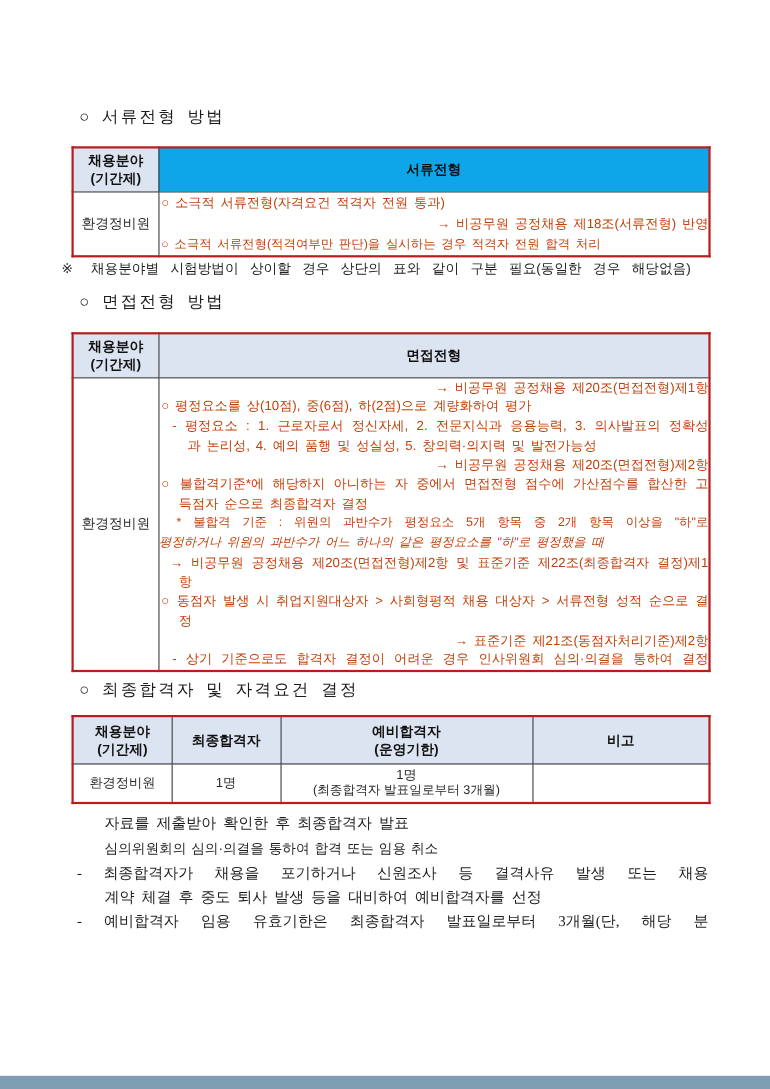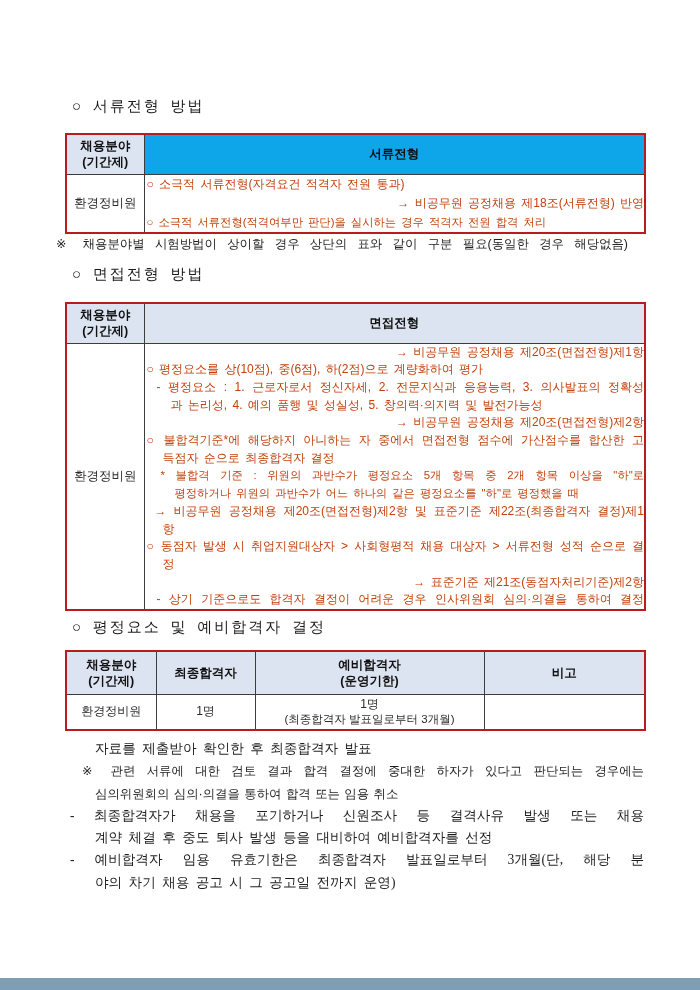--- a/index.html
+++ b/index.html
@@ -28,21 +28,21 @@
     white-space:nowrap;overflow:hidden;
   }
   .t1 .tline{line-height:19.3px;}
   .j{white-space:normal;text-align:justify;text-align-last:justify;overflow:visible;}
   .l-arrow{padding-left:10px;text-align:right;}
   .l-circle{padding-left:2px;}
   .l-dash{padding-left:12px;}
   .l-star{padding-left:16px;}
   .c1{padding-left:18px;}
   .c2{padding-left:26px;}
-  .c2s{padding-left:30px;}
+  .c2s{font-style:italic;}
   .small{font-size:11.3px;}
   .note-line{
     font-size:12.4px;color:#222;width:572px;
     text-align:justify;text-align-last:justify;word-spacing:1px;
   }
   .bullets{width:574px;}
   .b-line{
     font-family:"Liberation Serif","DejaVu Serif",serif;
     font-size:13.6px;line-height:22.3px;color:#1d1d1d;word-spacing:3px;
   }
@@ -122,21 +122,21 @@
       <div class="tline c1">항</div>
       <div class="tline l-circle j">○ 동점자 발생 시 취업지원대상자 &gt; 사회형평적 채용 대상자 &gt; 서류전형 성적 순으로 결</div>
       <div class="tline c1">정</div>
       <div class="tline l-arrow">→ 표준기준 제21조(동점자처리기준)제2항</div>
       <div class="tline l-dash j">- 상기 기준으로도 합격자 결정이 어려운 경우 인사위원회 심의·의결을 통하여 결정</div>
     </td>
   </tr>
 </tbody>
   </table>
 
-<div class="abs heading" style="left:72px;top:618px;">○ 평정요소 및 예비합격자 결정</div>
+<div class="abs heading" style="left:72px;top:618px;">○ 최종합격자 및 자격요건 결정</div>
 
 <table class="abs doc-table t3" style="left:65px;top:650px;">
   <colgroup>
     <col style="width:90px">
       <col style="width:99px">
     <col style="width:229px">
       <col style="width:161px">
   </colgroup>
   <tbody>
       <tr style="height:42px">
@@ -158,21 +158,19 @@
       <div>1명</div>
       <div class="sub-line">(최종합격자 발표일로부터 3개월)</div>
     </td>
     <td class="data-cell"></td>
   </tr>
 </tbody>
   </table>
 
 <div class="abs bullets" style="left:70px;top:738px;">
   <div class="b-line b-cont">자료를 제출받아 확인한 후 최종합격자 발표</div>
-  <div class="b-line sans b-note b-j">※ 관련 서류에 대한 검토 결과 합격 결정에 중대한 하자가 있다고 판단되는 경우에는</div>
   <div class="b-line sans b-cont">심의위원회의 심의·의결을 통하여 합격 또는 임용 취소</div>
   <div class="b-line b-j">- 최종합격자가 채용을 포기하거나 신원조사 등 결격사유 발생 또는 채용</div>
   <div class="b-line b-cont">계약 체결 후 중도 퇴사 발생 등을 대비하여 예비합격자를 선정</div>
   <div class="b-line b-j">- 예비합격자 임용 유효기한은 최종합격자 발표일로부터 3개월(단, 해당 분</div>
-  <div class="b-line b-cont">야의 차기 채용 공고 시 그 공고일 전까지 운영)</div>
 </div>
 
 <div id="footer-bar" style="background: rgb(127, 158, 180);"></div>
 
 </body></html>

